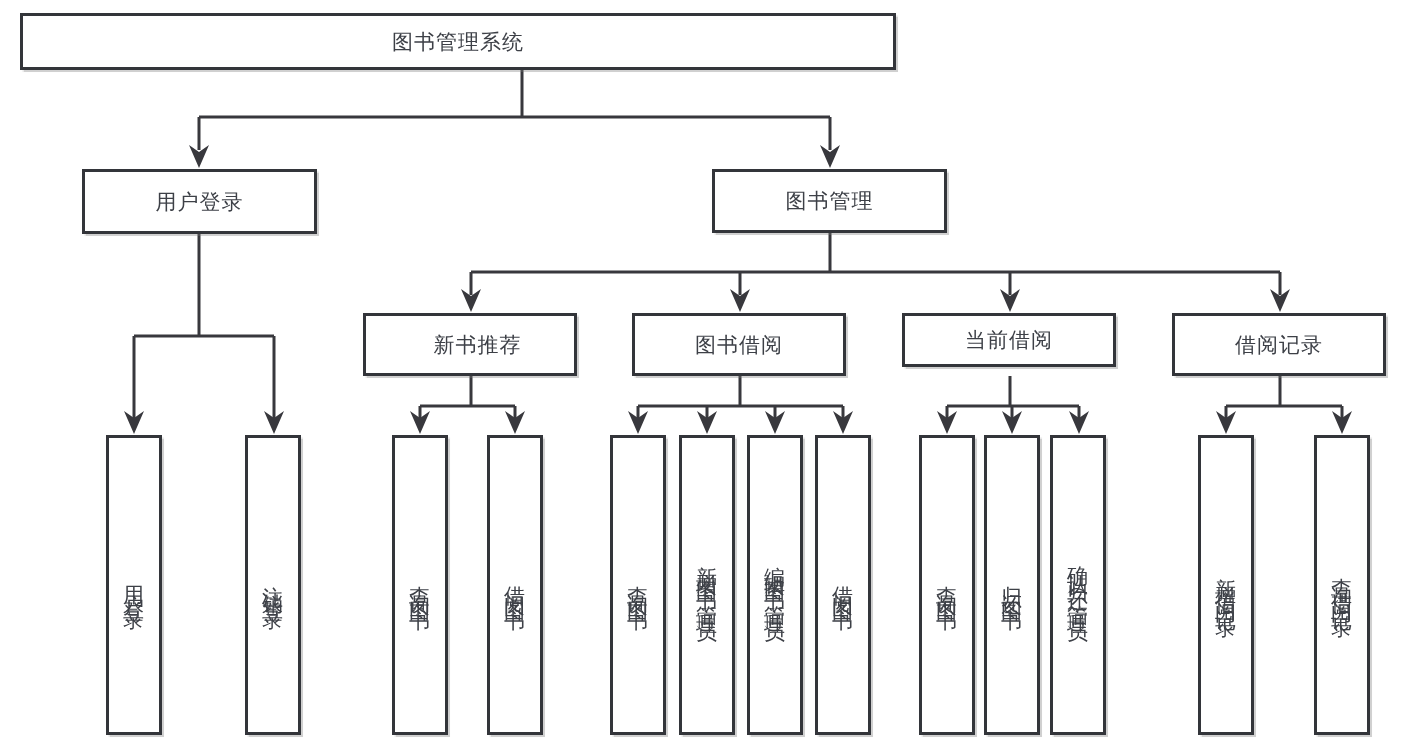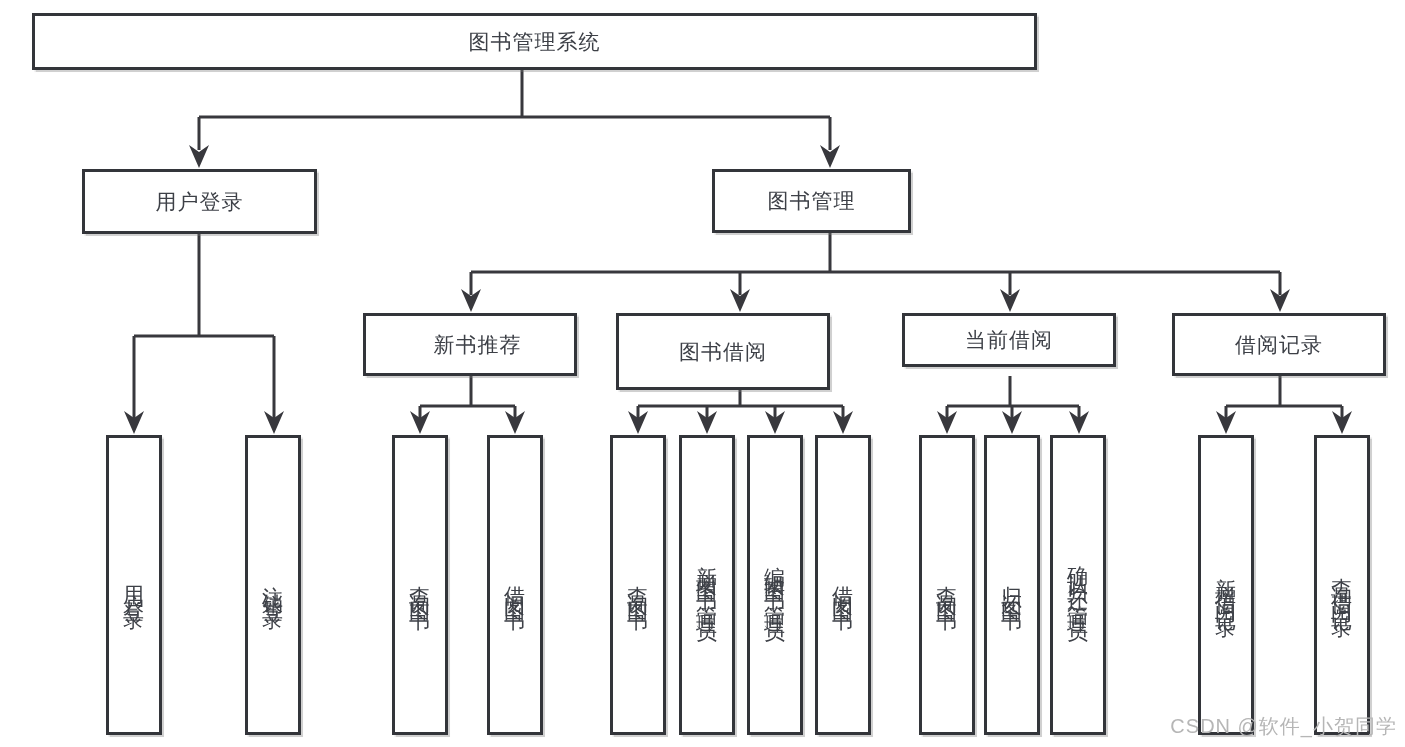--- a/index.html
+++ b/index.html
@@ -31,25 +31,25 @@
   .vlabel {
     writing-mode: vertical-rl;
     text-orientation: mixed;
     font-size: 21px;
     letter-spacing: 8px;
     line-height: 1;
     color: #3d4047;
     white-space: nowrap;
   }
   
-  #root-box   { left: 20px;  top: 13px;  width: 1005px; height: 57px; margin-left: 12px; }
+  #root-box   { left: 20px;  top: 13px;  width: 876px; height: 57px; }
   #l1-login   { left: 82px;  top: 169px; width: 235px;  height: 65px; }
-  #l1-mgmt    { left: 712px; top: 169px; width: 199px;  height: 64px; }
+  #l1-mgmt    { left: 712px; top: 169px; width: 235px;  height: 64px; }
   #l2-newbook { left: 363px; top: 313px; width: 214px;  height: 63px; padding-left: 15px; }
-  #l2-borrow  { left: 616px; top: 313px; width: 214px;  height: 77px; }
+  #l2-borrow  { left: 632px; top: 313px; width: 214px;  height: 63px; }
   #l2-current { left: 902px; top: 313px; width: 214px;  height: 54px; }
   #l2-records { left: 1172px;top: 313px; width: 214px;  height: 63px; }
   #leaf-0  { left: 106px; }
   #leaf-1  { left: 245px; }
   #leaf-2  { left: 392px; }
   #leaf-3  { left: 487px; }
   #leaf-4  { left: 610px; }
   #leaf-5  { left: 679px; }
   #leaf-6  { left: 747px; }
   #leaf-7  { left: 815px; }
@@ -173,15 +173,14 @@
   <div class="node vnode" id="leaf-10">
     <span class="vlabel">确认归还（管理员）</span>
   </div>
   <div class="node vnode" id="leaf-11">
     <span class="vlabel">新增借阅记录</span>
   </div>
   <div class="node vnode" id="leaf-12">
     <span class="vlabel">查询借阅记录</span>
   </div>
 
-  <div id="watermark">CSDN @软件_小贺同学</div>
 
 </div>
 
 </body></html>

